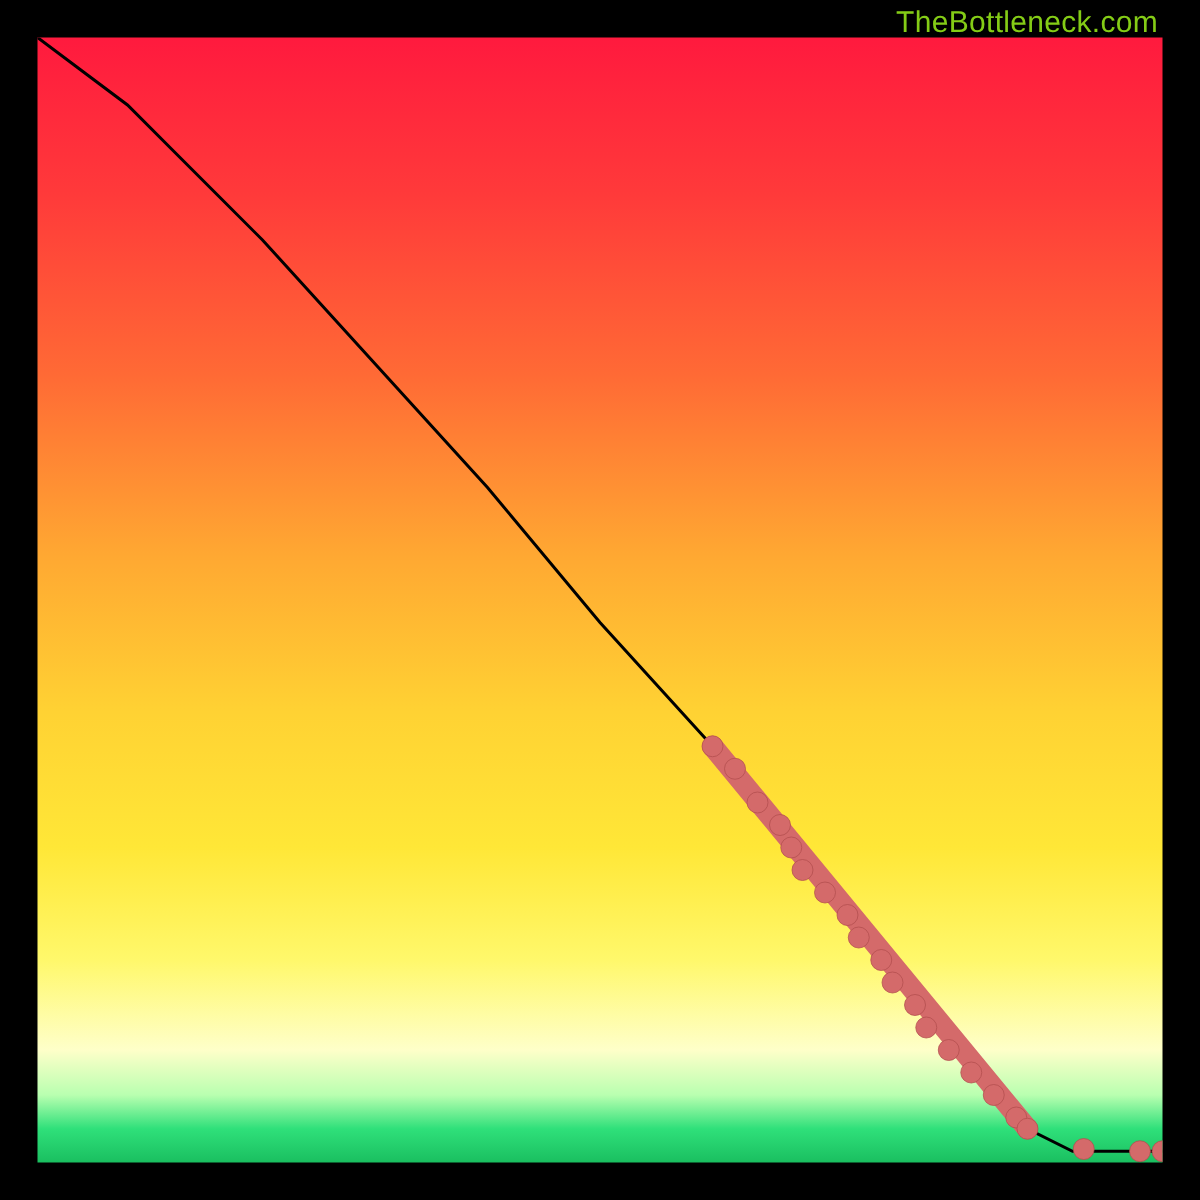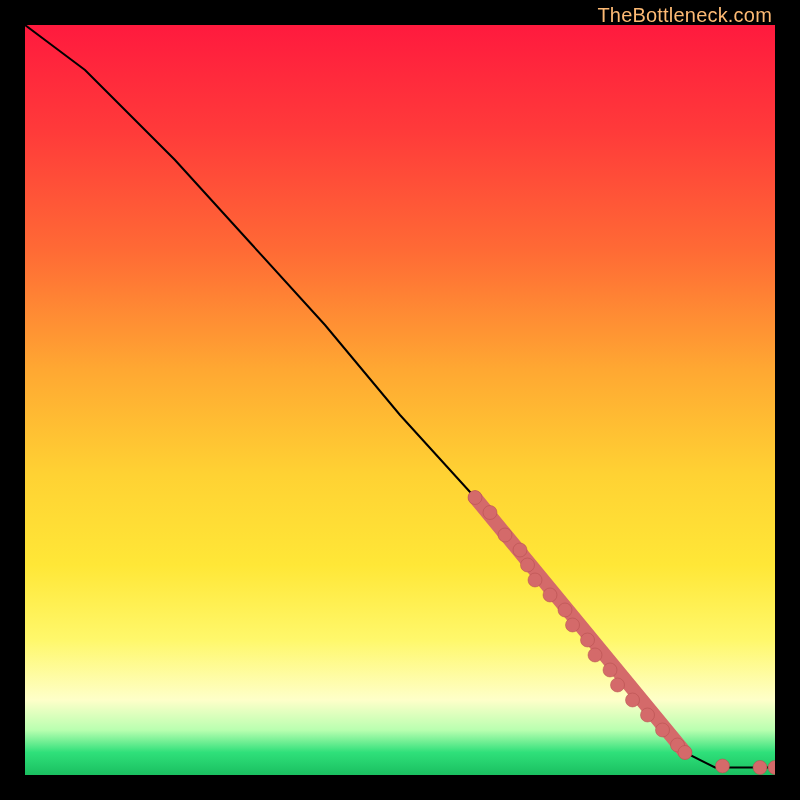--- a/index.html
+++ b/index.html
@@ -35,21 +35,21 @@
       #feffc9 90%,
       #b9ffb0 94%,
       #2fe07a 97%,
       #1abf60 100%
     );
   }
   .watermark {
     position: absolute;
     top: 4px;
     right: 28px;
-    color: #fdba74;
+    color: #84cc16;
     font-size: 20px;
     letter-spacing: 0.2px;
     font-weight: 500;
     z-index: 5;
   }
   svg.curve-layer {
     position: absolute;
     inset: 0;
     z-index: 3;
   }

